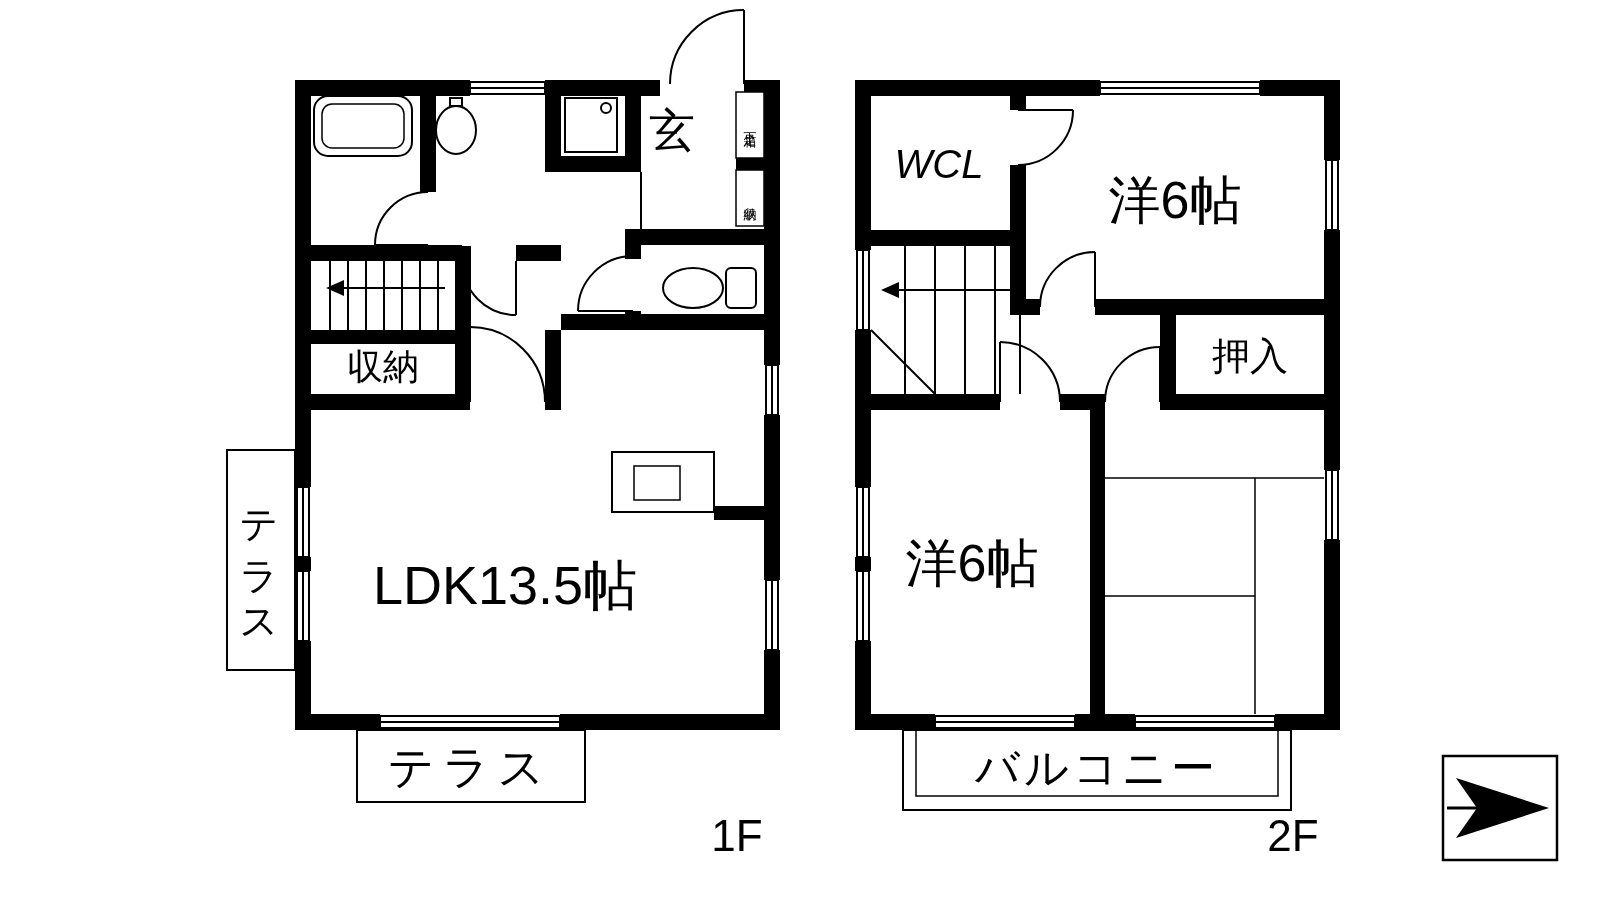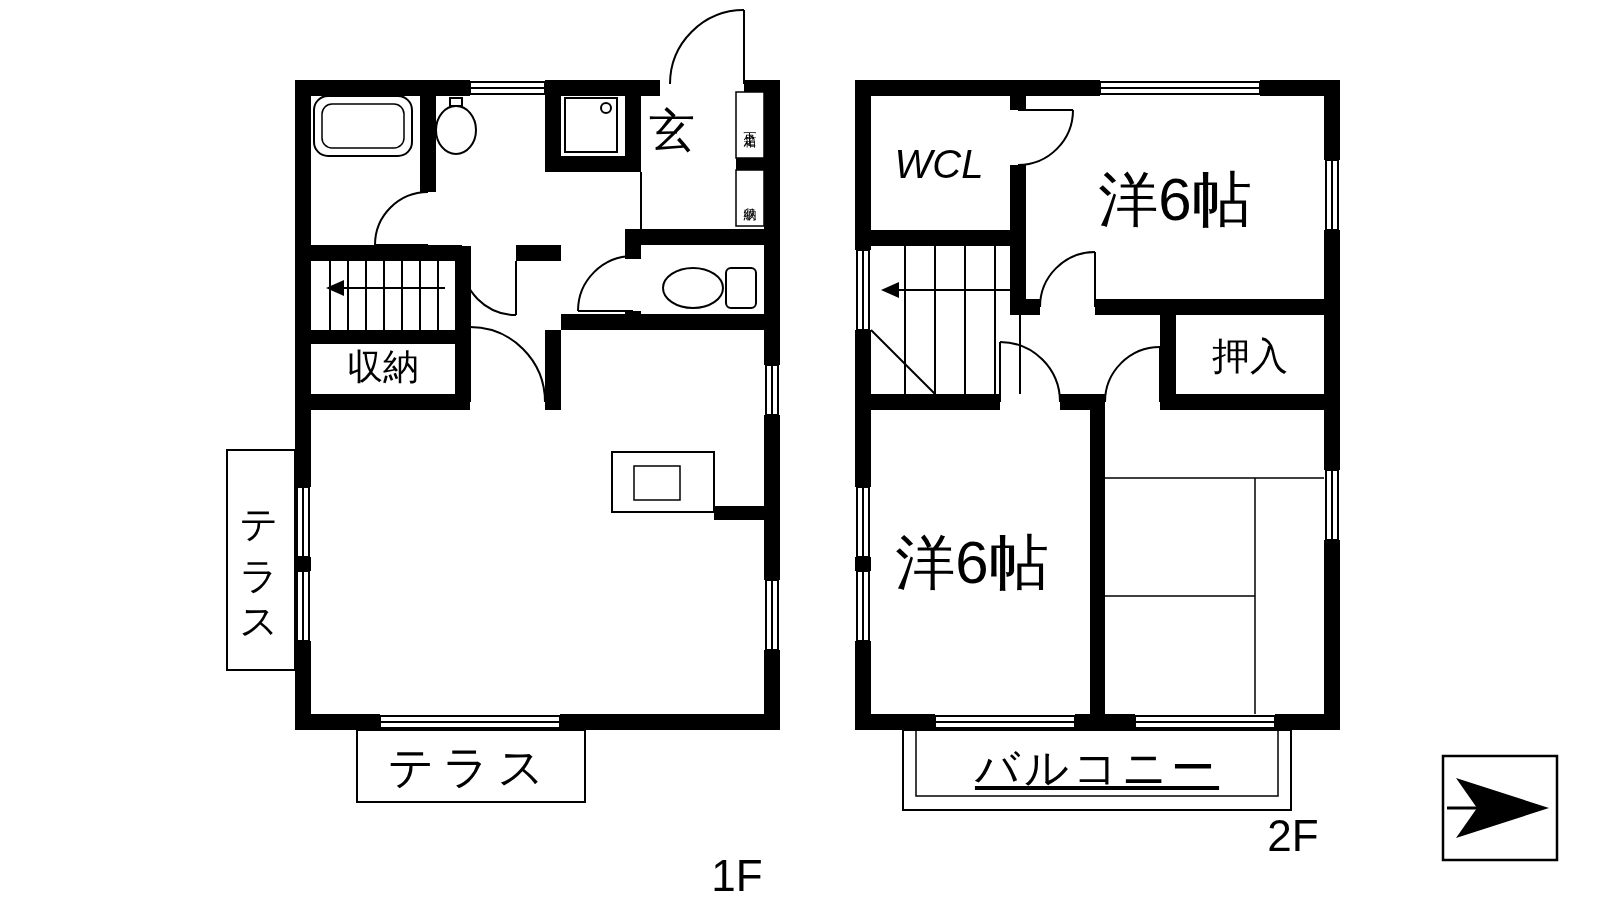--- a/index.html
+++ b/index.html
@@ -3,21 +3,21 @@
 <meta charset="utf-8">
 <style>
   html,body{margin:0;padding:0;background:#fff;}
   .canvas{position:relative;width:1600px;height:900px;background:#ffffff;overflow:hidden;
           font-family:"Liberation Sans","DejaVu Sans",sans-serif;}
   svg{position:absolute;left:0;top:0;}
   .lbl{position:absolute;transform:translate(-50%,-50%);color:#000;white-space:nowrap;
        font-weight:500;line-height:1;}
   .v{writing-mode:vertical-rl;text-orientation:upright;}
   .fs-big{font-size:54px;}
-  .fs-room{font-size:60px;}
+  .fs-room{font-size:52px;}
   .fs-mid{font-size:40px;}
   .fs-small{font-size:36px;}
   .fs-floor{font-size:44px;}
   .fs-tiny{font-size:13px;letter-spacing:1px;}
   .fs-terrace{font-size:46px;letter-spacing:8px;}
   .fs-terrace-v{font-size:38px;letter-spacing:6px;}
   .fs-balcony{font-size:44px;letter-spacing:4px;}
 </style>
 </head>
 <body>
@@ -235,24 +235,25 @@
     <rect x="1443" y="756" width="114" height="104" fill="none" stroke="#000" stroke-width="2.5"></rect>
     <path d="M 1456 778 L 1549 808 L 1456 838 L 1477 808 Z" fill="#000"></path>
     <line x1="1447" y1="808" x2="1477" y2="808" stroke="#000" stroke-width="3"></line>
   </g>
 </svg>
 
 <div class="lbl fs-mid" style="left:672px;top:130px;font-size:46px;">玄</div>
 <div class="lbl v fs-tiny" style="left:750px;top:124px;">下足箱</div>
 <div class="lbl v fs-tiny" style="left:750px;top:198px;">収納</div>
 <div class="lbl fs-small" style="left:383px;top:367px;">収納</div>
+<div class="lbl fs-big" style="left:505px;top:585px;">LDK13.5帖</div>
 <div class="lbl v fs-terrace-v" style="left:259px;top:560px;">テラス</div>
 <div class="lbl fs-terrace" style="left:470px;top:767px;">テラス</div>
-<div class="lbl fs-floor" style="left:737px;top:876px;">1F</div>
+<div class="lbl fs-floor" style="left:737px;top:836px;">1F</div>
 
 <div class="lbl fs-mid" style="left:939px;top:164px;font-style:italic;">WCL</div>
 <div class="lbl fs-room" style="left:1175px;top:200px;">洋6帖</div>
 <div class="lbl fs-small" style="left:1250px;top:356px;font-size:38px;">押入</div>
 <div class="lbl fs-room" style="left:972px;top:563px;">洋6帖</div>
-<div class="lbl fs-balcony" style="left:1097px;top:768px;text-decoration:underline;">バルコニー</div>
+<div class="lbl fs-balcony" style="left:1097px;top:768px;">バルコニー</div>
 <div class="lbl fs-floor" style="left:1293px;top:836px;">2F</div>
 
 </div>
 
 </body></html>

